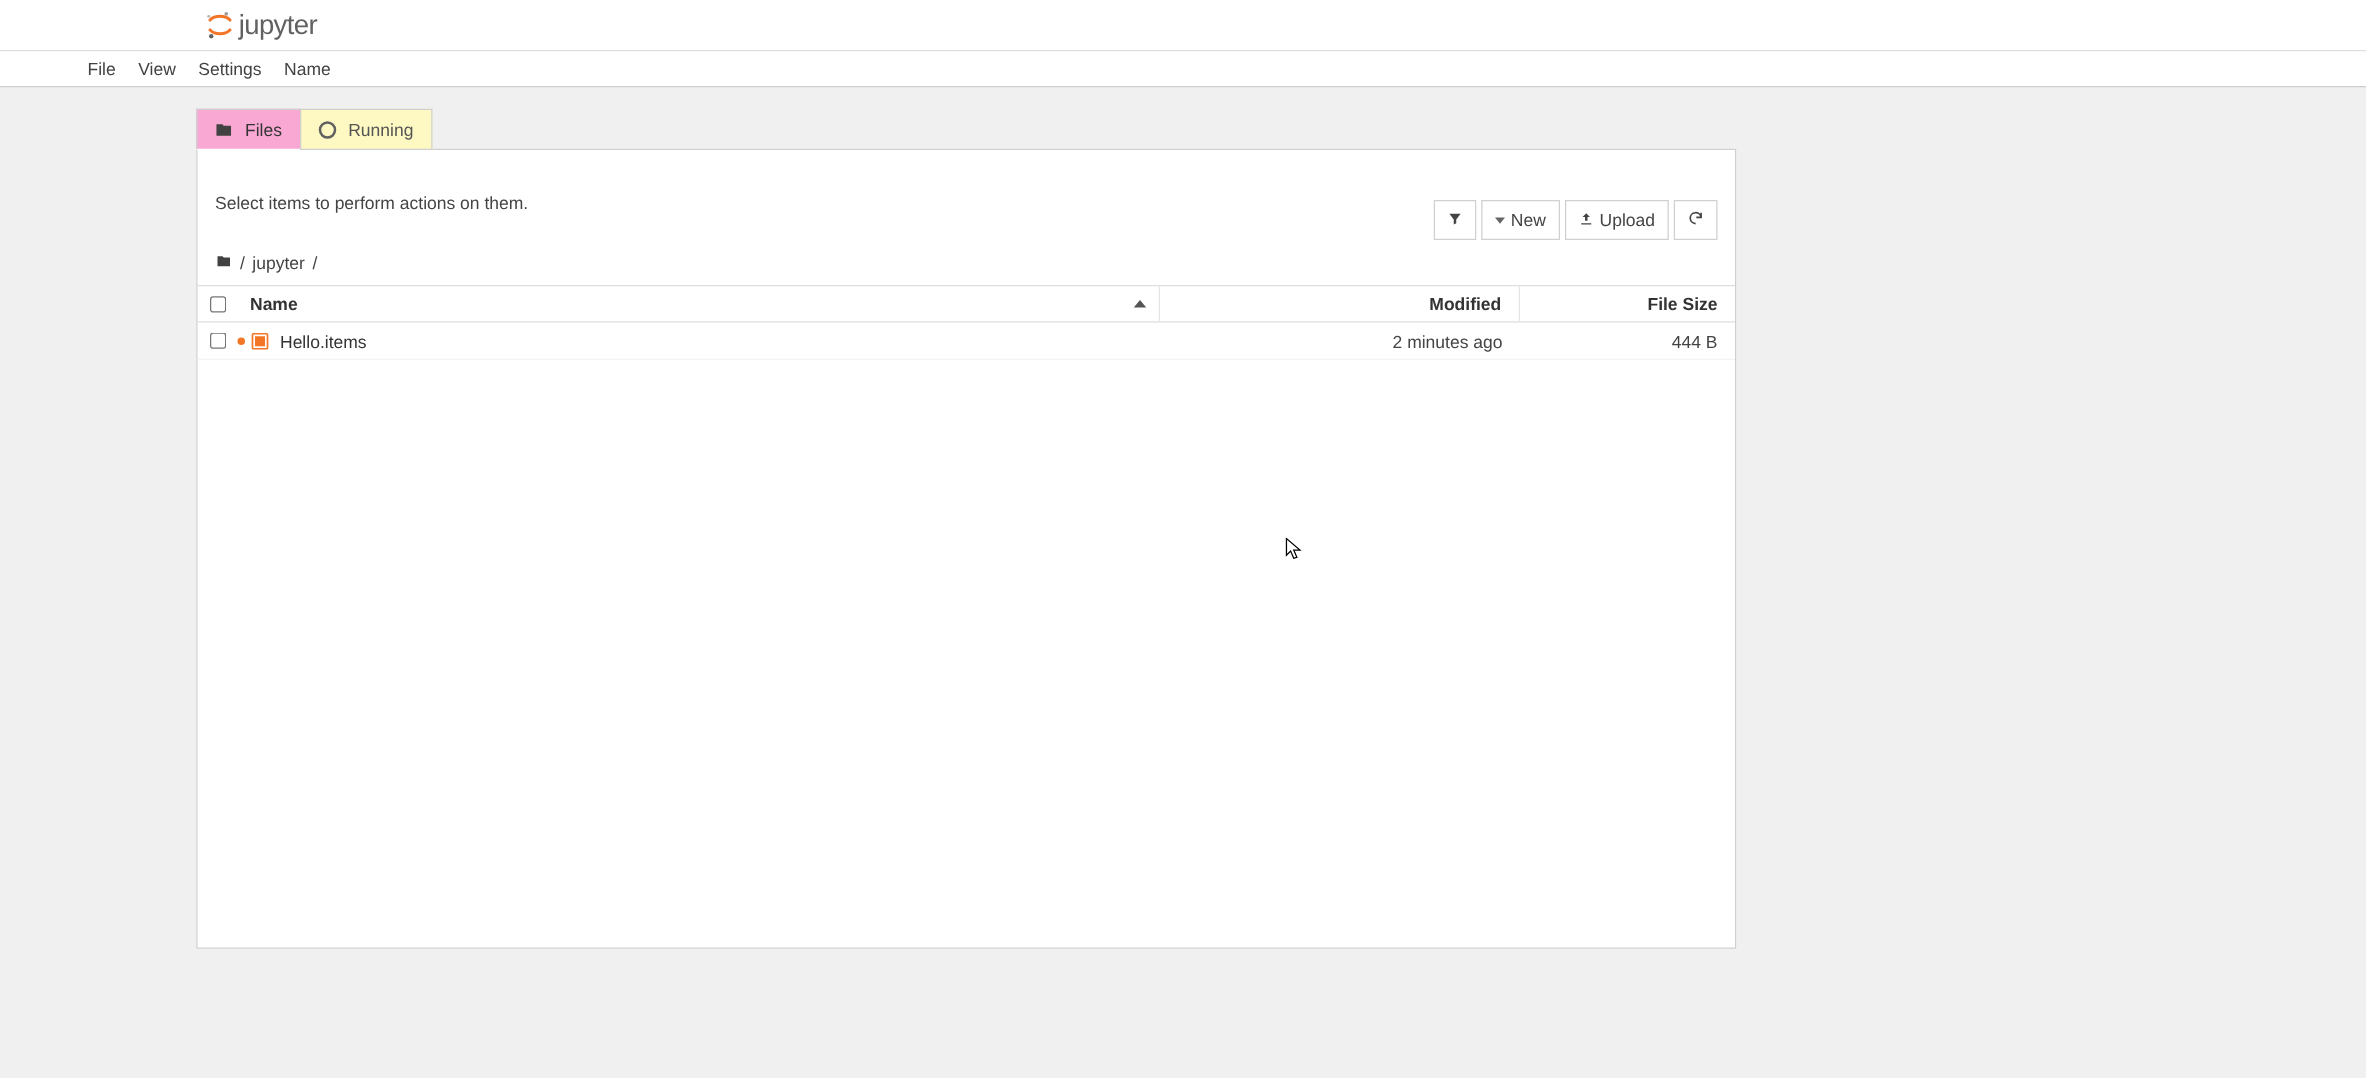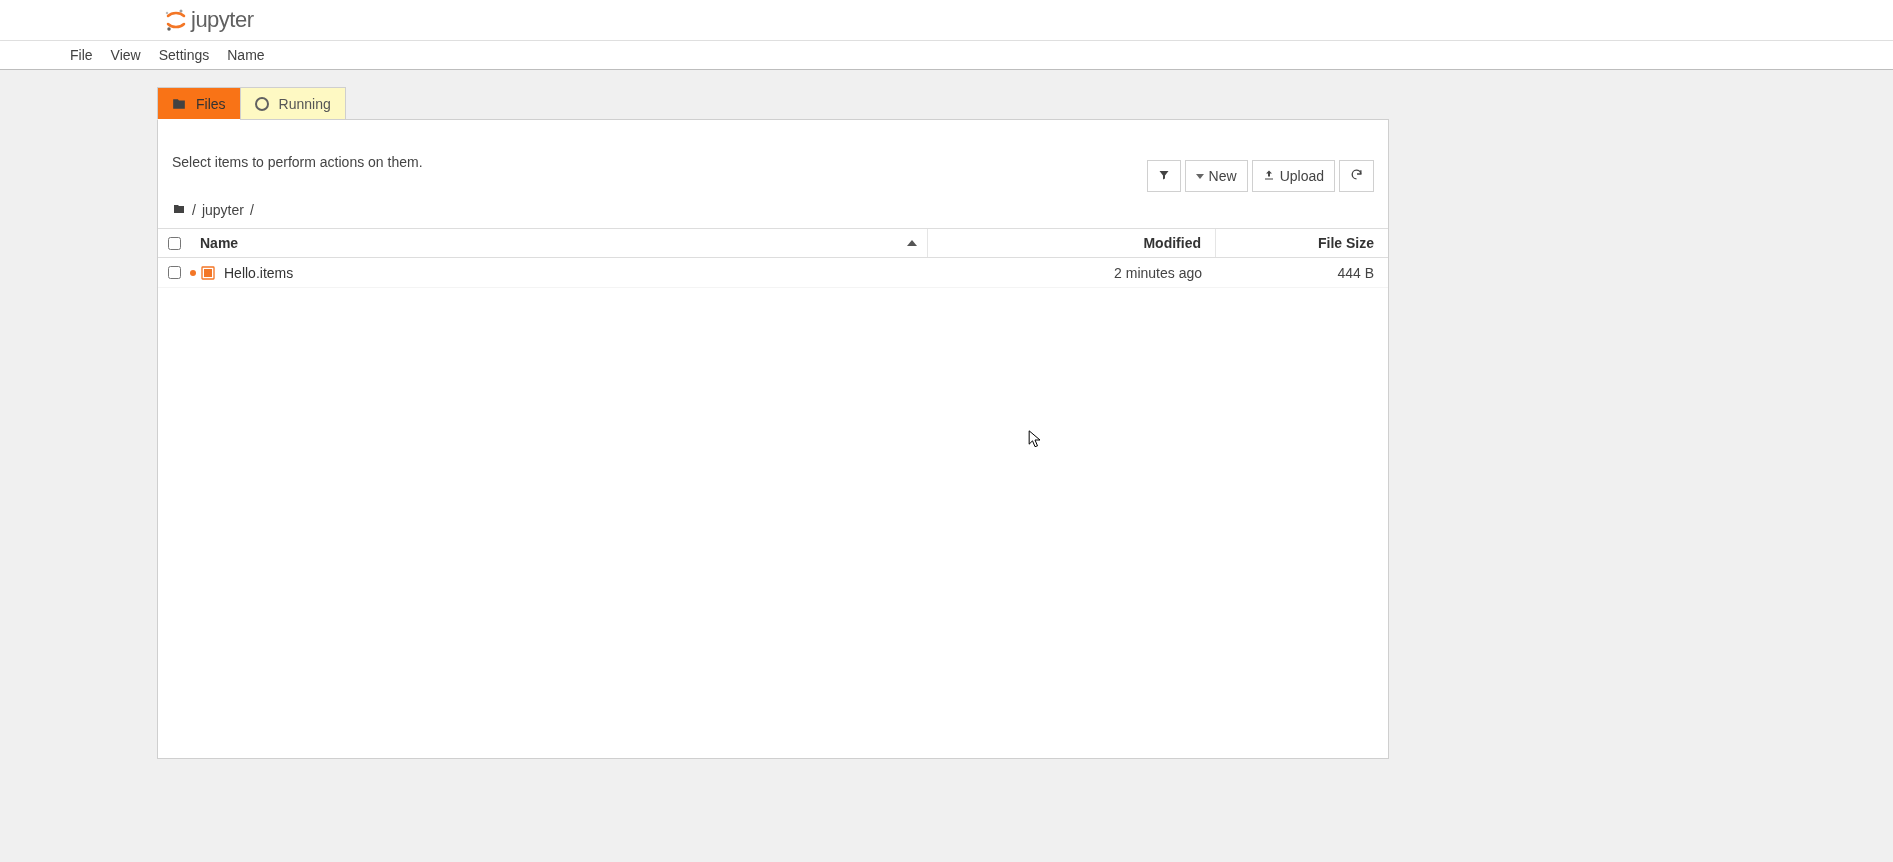--- a/index.html
+++ b/index.html
@@ -71,21 +71,21 @@
     gap: 10px;
     padding: 0 14px;
     border: 1px solid #cfcfcf;
     background: #fef9c3;
     color: #555;
     cursor: pointer;
     font-size: 14px;
     position: relative;
   }
   .tab.active {
-    background: #f97316;
+    background: #f9a8d4;
     border-bottom: 1px solid #fff;
     color: #333;
   }
   .tab + .tab { margin-left: -1px; }
   .tab-icon {
     width: 14px;
     height: 14px;
     display: flex;
     align-items: center;
     justify-content: center;

